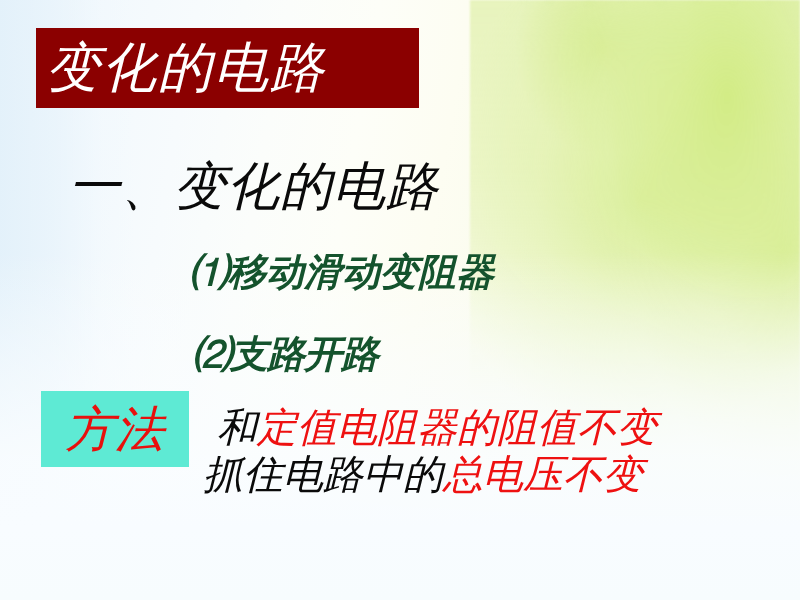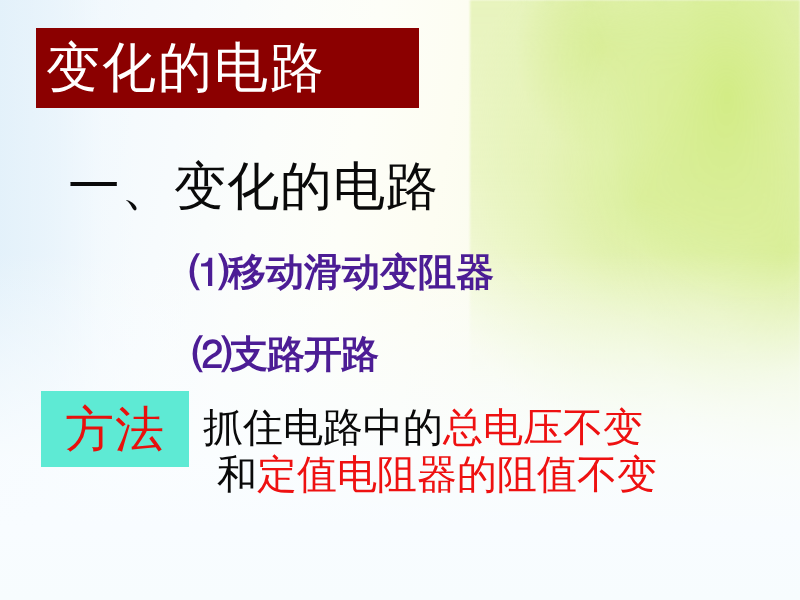--- a/index.html
+++ b/index.html
@@ -82,21 +82,21 @@
     background: linear-gradient(180deg,
         rgba(255,255,255,0) 0%,
         rgba(255,255,255,0) 42%,
         rgba(250,253,255,0.55) 62%,
         rgba(250,253,255,0.88) 76%,
         rgba(248,252,255,1) 88%,
         rgba(247,252,254,1) 100%);
   }
 
   
-  .content { position: absolute; inset: 0; }
+  .content { position: absolute; inset: 0; font-style: italic; }
 
   .title-banner {
     position: absolute;
     left: 36px;
     top: 28px;
     width: 383px;
     height: 80px;
     background: #8b0000;
     display: flex;
     align-items: center;
@@ -120,21 +120,21 @@
     font-size: 52px;
     line-height: 1.1;
     color: #0a0a0a;
     white-space: nowrap;
     letter-spacing: 1px;
   }
 
   .sub-item {
     position: absolute;
     font-weight: bold;
-    color: #4c1d95;
+    color: #14532d;
     white-space: nowrap;
   }
   .sub-item-1 {
     left: 190px;
     top: 251px;
     font-family: "DejaVu Serif", "Liberation Serif", serif;
     font-size: 38px;
     line-height: 1.1;
   }
   .sub-item-2 {
@@ -203,18 +203,18 @@
 
     <div class="sub-item sub-item-1">⑴移动滑动变阻器</div>
 
     <div class="sub-item sub-item-2">⑵支路开路</div>
 
     <div class="method-box">
       <span class="method-label">方法</span>
     </div>
 
     <div class="method-body">
+      <span class="line line-2"><span>和</span><span class="hl-red">定值电阻器的阻值不变</span></span>
       <span class="line line-1"><span>抓住电路中的</span><span class="hl-red">总电压不变</span></span>
-      <span class="line line-2"><span>和</span><span class="hl-red">定值电阻器的阻值不变</span></span>
     </div>
 
   </div>
 </div>
 
 </body></html>

